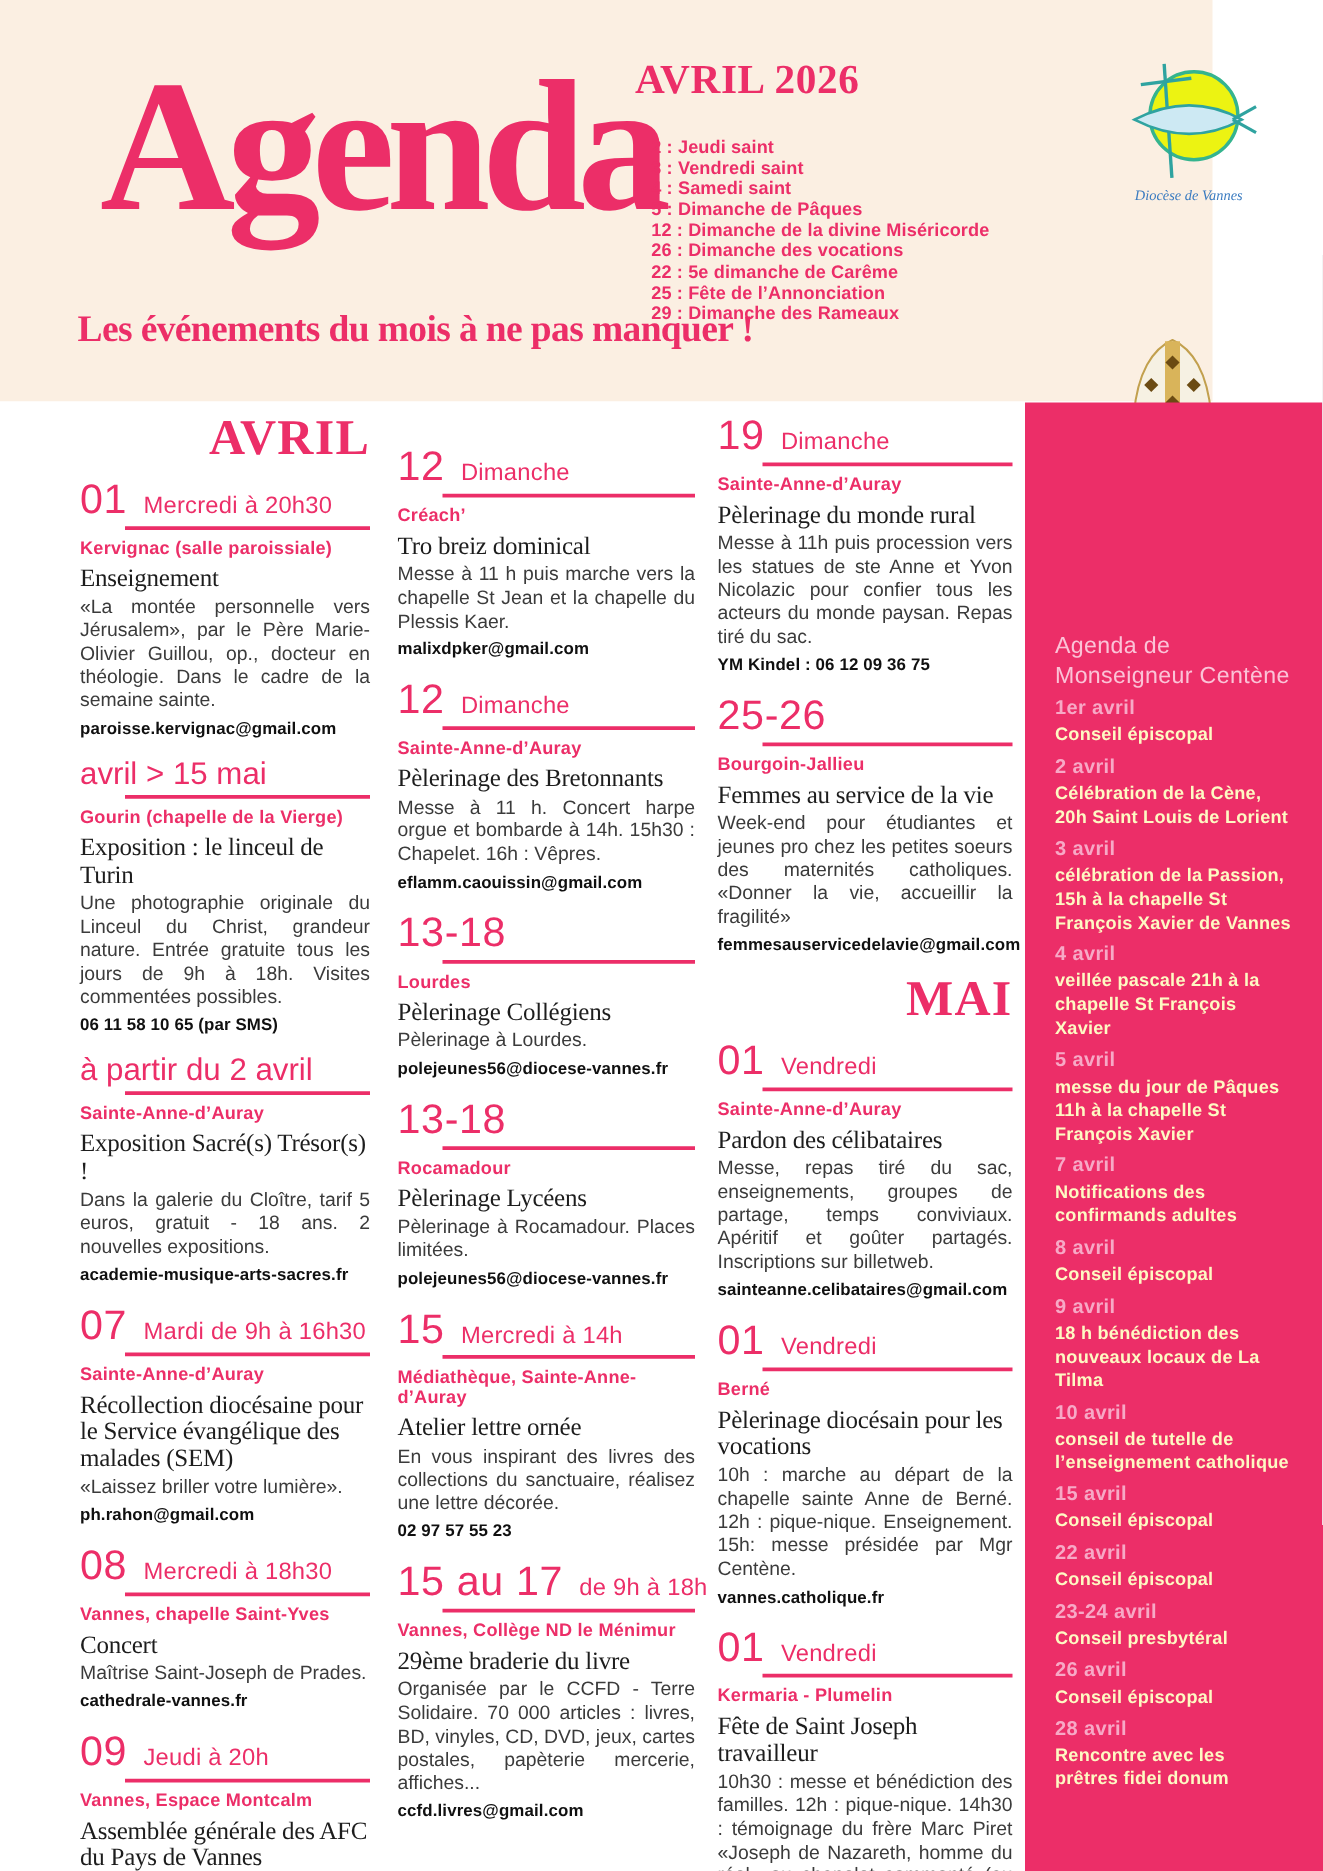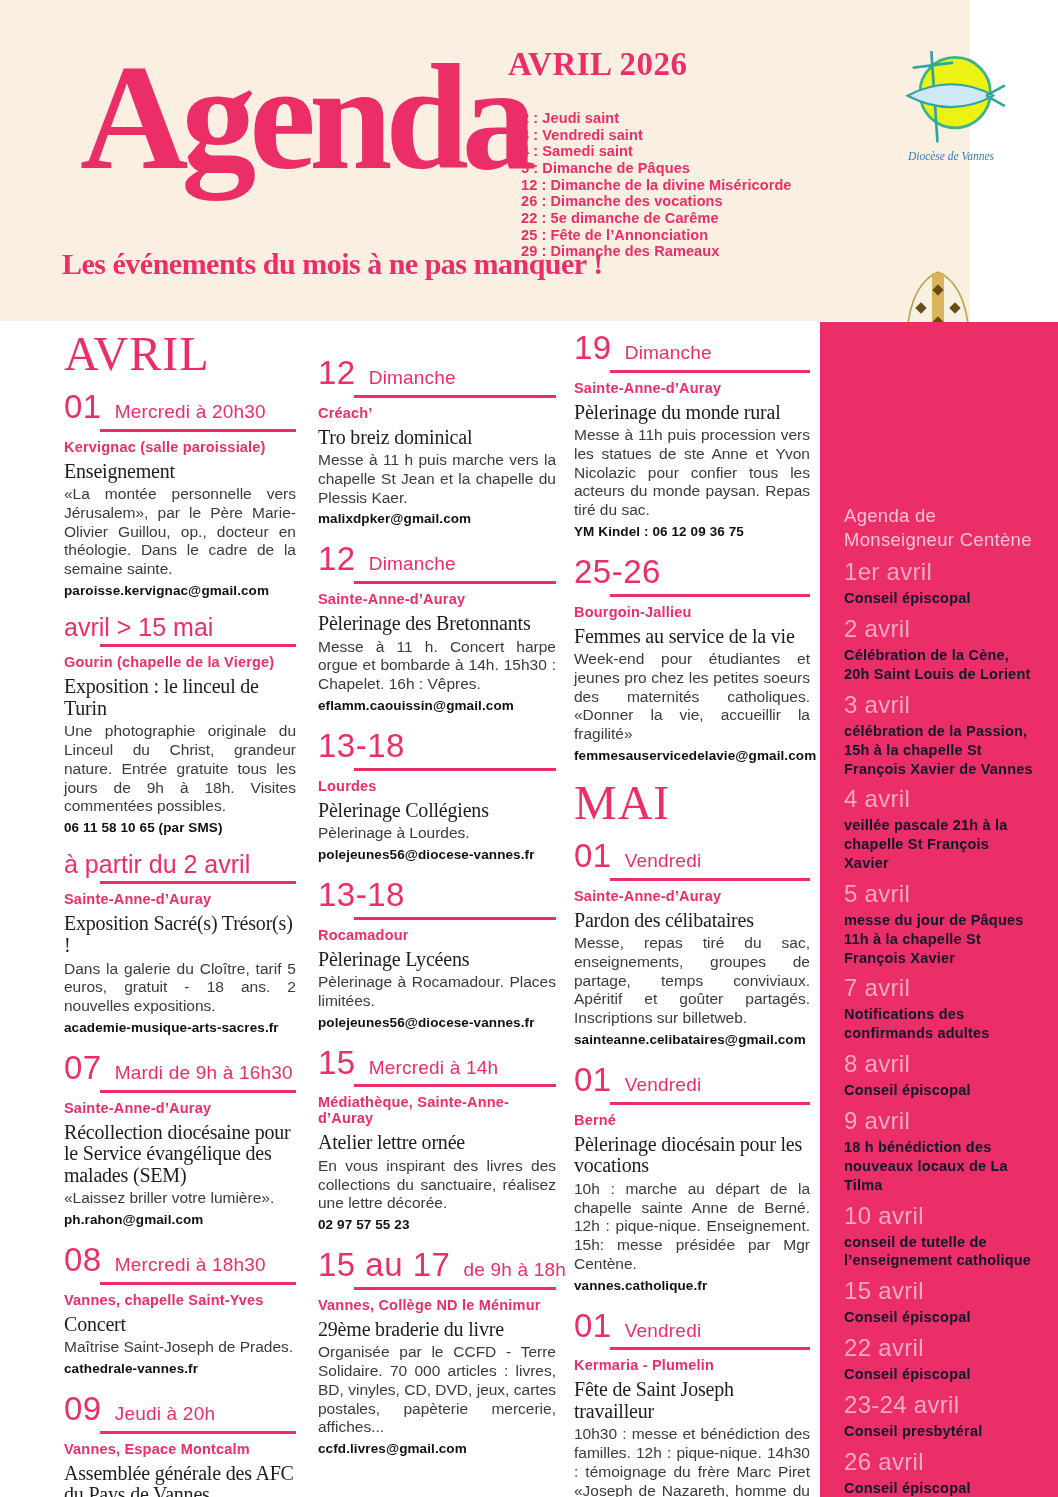--- a/index.html
+++ b/index.html
@@ -41,22 +41,22 @@
   .logo-caption{
     color:#3A7BC0;font-style:italic;font-size:11.5px;margin-top:1px;
     font-family:"Liberation Serif",serif;
   }
   
   .col{position:absolute;}
   #col1{left:64px;top:330px;width:232px;}
   #col2{left:318px;top:356px;width:238px;}
   #col3{left:574px;top:331px;width:236px;}
   .col-heading{
-    font-family:"Liberation Serif",serif;font-weight:400;font-size:48px;
-    color:var(--accent);text-align:left;margin:0 0 12px;line-height:1;letter-spacing:1px;
+    font-family:"Liberation Serif",serif;font-weight:700;font-size:40px;
+    color:var(--accent);text-align:right;margin:0 0 12px;line-height:1;letter-spacing:1px;
   }
   .event{margin-bottom:16px;}
   .date-row{display:flex;align-items:baseline;gap:13px;color:var(--accent);flex-wrap:nowrap;}
   .date-num{font-size:33px;line-height:1.05;font-weight:400;letter-spacing:.5px;white-space:nowrap;}
   .date-num.long{font-size:25px;letter-spacing:0;}
   .date-time{font-size:19px;font-weight:400;letter-spacing:.2px;white-space:nowrap;}
   .rule{height:3px;background:var(--accent);margin:4px 0 7px 36px;}
   .loc{color:var(--accent);font-weight:700;font-size:14.5px;letter-spacing:.2px;margin-bottom:6px;}
   .etitle{
     font-family:"Liberation Serif",serif;font-weight:400;color:var(--ink);
@@ -67,22 +67,22 @@
   
   .sidebar{
     position:absolute;left:820px;top:322px;width:238px;height:1175px;
     background:var(--accent);box-sizing:border-box;padding:182px 24px 14px;
   }
   .bp-title{
     color:var(--paler);text-align:left;font-size:18.5px;line-height:1.28;
     margin:0 0 4px;font-weight:400;letter-spacing:.3px;
   }
   .bp-entry{margin:0;}
-  .bp-date{color:var(--pale);font-size:24px;margin:7px 0 3px;font-weight:400;letter-spacing:.3px;}
-  .bp-label{color:#0f172a;font-weight:700;font-size:14.5px;line-height:1.3;letter-spacing:.2px;}
+  .bp-date{color:var(--pale);font-size:16px;margin:7px 0 3px;font-weight:700;letter-spacing:.3px;}
+  .bp-label{color:#fef9c3;font-weight:700;font-size:14.5px;line-height:1.3;letter-spacing:.2px;}
   .photo{position:absolute;left:861px;top:266px;width:154px;height:221px;}
   .photo svg{display:block;width:100%;height:100%;}
 </style>
 </head>
 <body>
 
 <div class="page">
 
   <div class="header">
     <h1 class="big-title">Agenda</h1>

